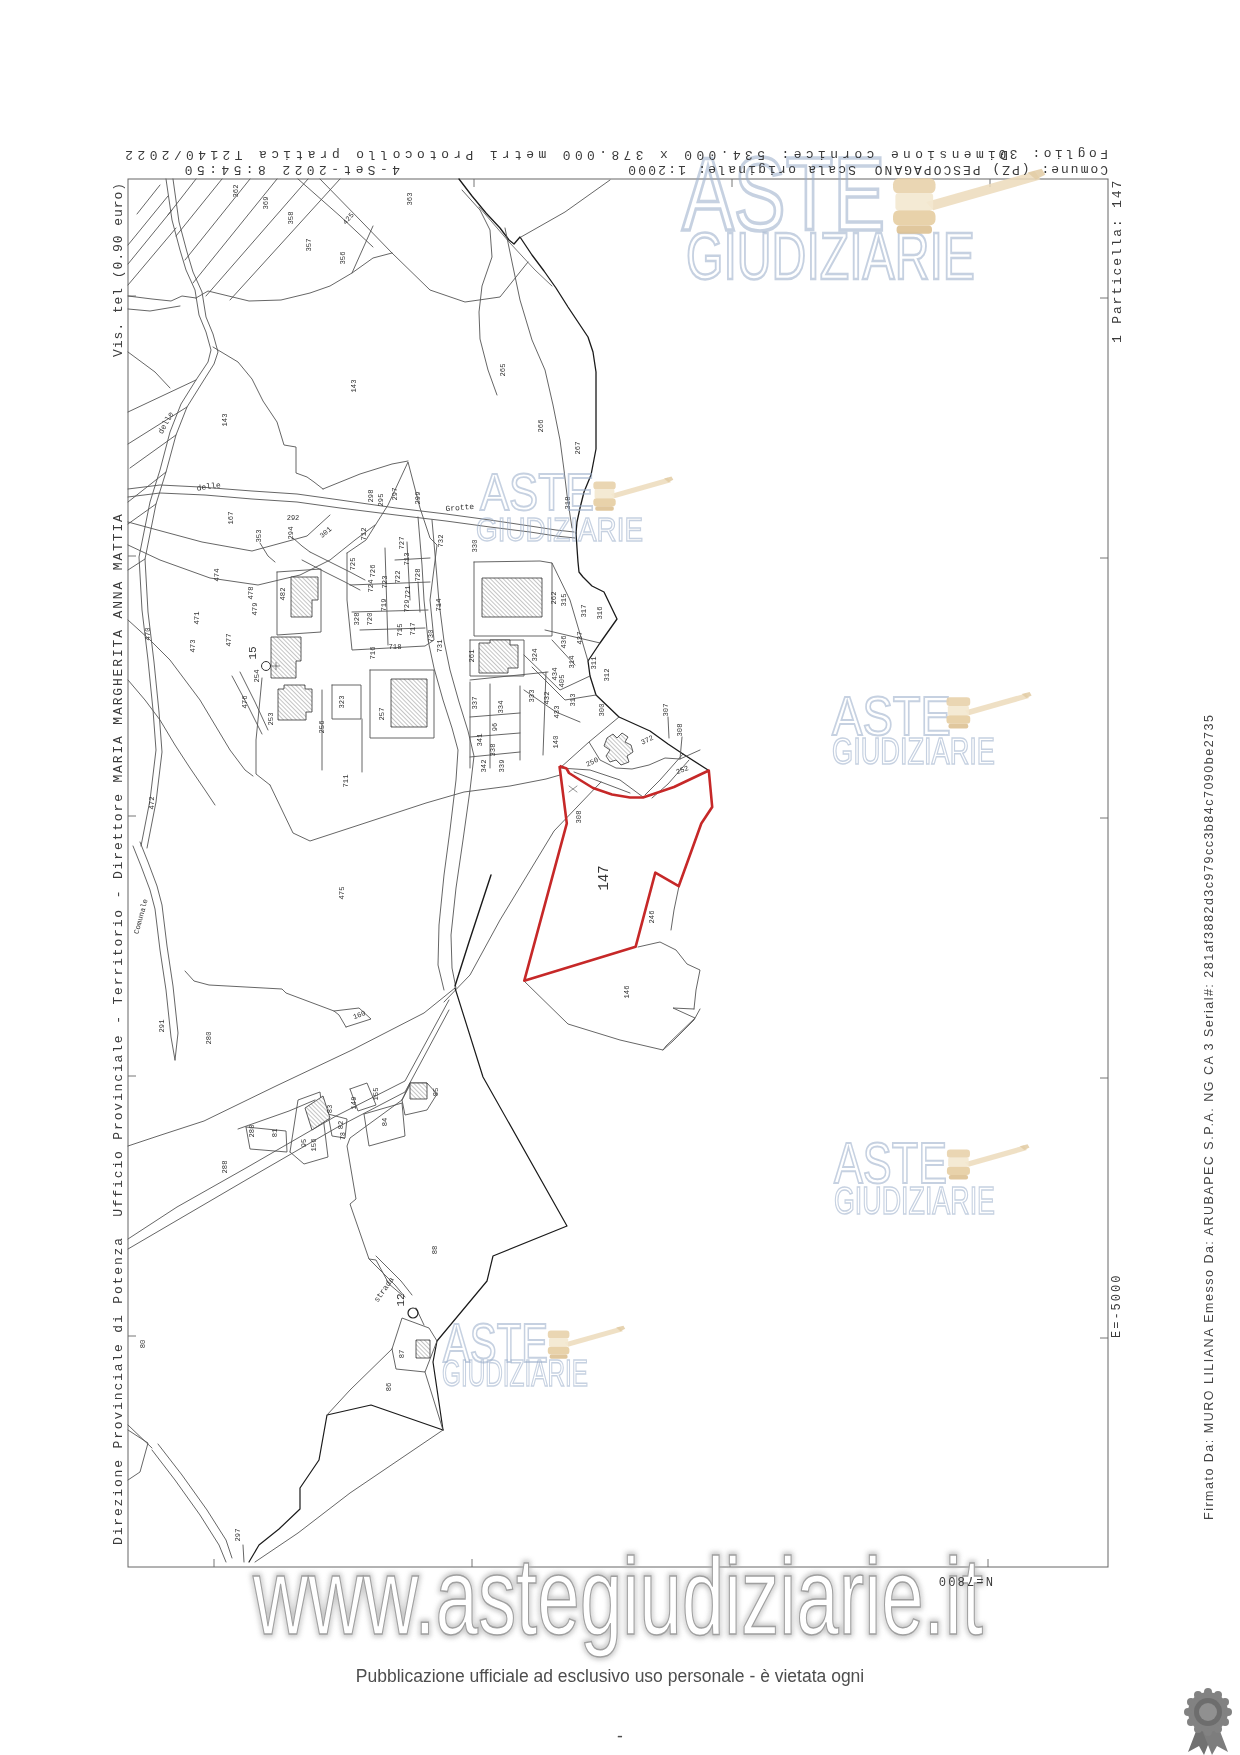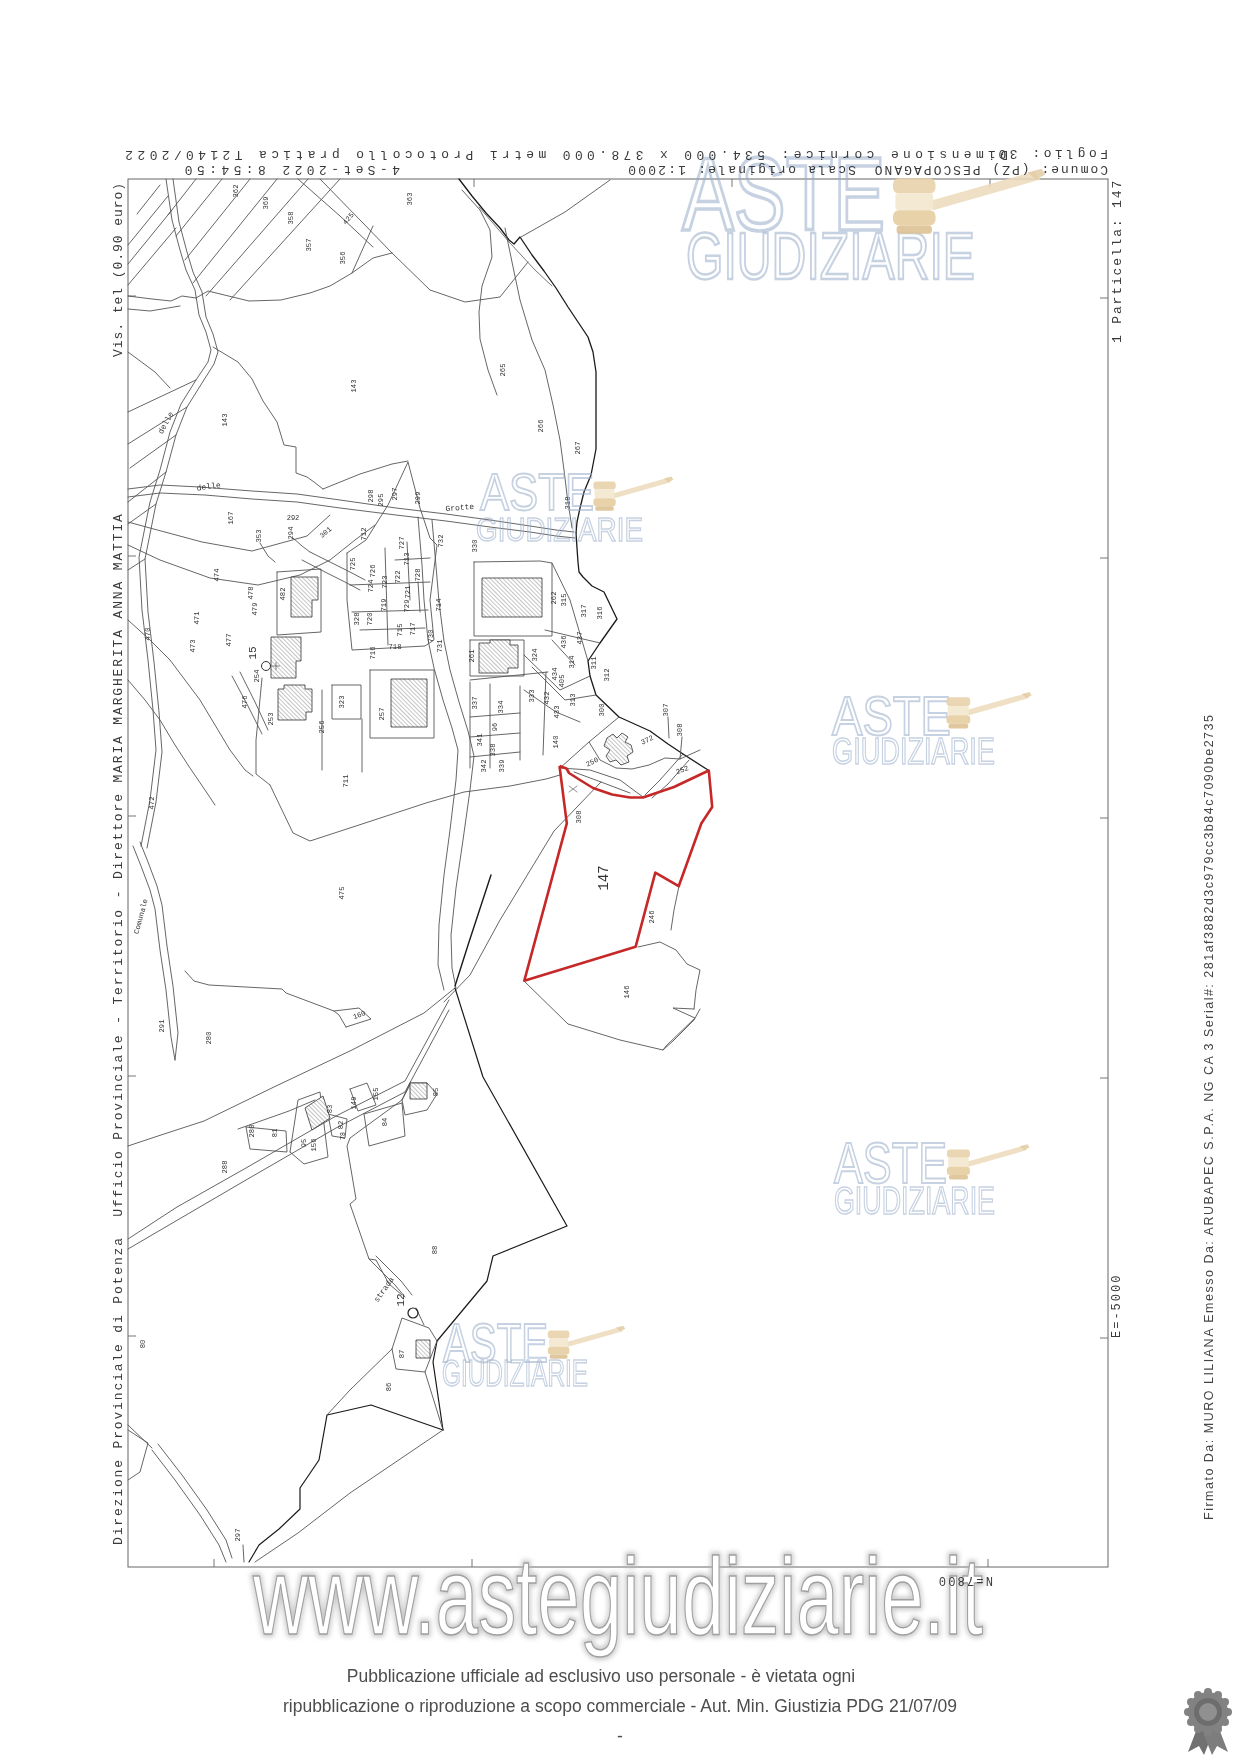--- a/index.html
+++ b/index.html
@@ -404,23 +404,22 @@
 <div class="mono vert" style="left:112px;top:357px;font-size:13px;letter-spacing:0.95px">Vis. tel (0.90 euro)</div>
 
 <div class="mono vert" style="left:1111px;top:343px;font-size:13px;letter-spacing:1.85px">1 Particella: 147</div>
 
 <div class="mono vert" style="left:1111px;top:1338px;font-size:12px;letter-spacing:2.0px">E=-5000</div>
 
 <div class="mono flip" style="left:993px;top:1586px;font-size:12px;letter-spacing:2.2px">N=7800</div>
 
 <div class="vert" style="left:1203px;top:1520px;font-size:12.5px;letter-spacing:1.5px;color:#444;font-family:'Liberation Sans',sans-serif">Firmato Da: MURO LILIANA Emesso Da: ARUBAPEC S.P.A. NG CA 3 Serial#: 281af3882d3c979cc3b84c7090be2735</div>
 
-<div style="position:absolute;left:7px;top:1666px;width:1188px;text-align:center;font-size:17.5px;color:#4d4d4d;font-family:'Liberation Sans',sans-serif">Pubblicazione ufficiale ad esclusivo uso personale - è vietata ogni</div>
-
-<div style="position:absolute;left:0;top:1696px;width:1240px;text-align:center;font-size:17.5px;color:#4d4d4d;font-family:'Liberation Sans',sans-serif">ripubblicazione o riproduzione a scopo commerciale - Aut. Min. Giustizia PDG 21/07/09</div>
+<div style="position:absolute;left:16px;top:1666px;width:1188px;text-align:center;font-size:17.5px;color:#4d4d4d;font-family:'Liberation Sans',sans-serif">Pubblicazione ufficiale ad esclusivo uso personale - è vietata ogni</div>
+
 
 <div style="position:absolute;left:0;top:1726px;width:1240px;text-align:center;font-size:17.5px;color:#4d4d4d;font-family:'Liberation Sans',sans-serif">-</div>
 
 <svg style="position:absolute;left:1182px;top:1688px" width="52" height="67" viewBox="0 0 52 67">
 <path d="M16,38 L6,64 L17,58 L22,67 L32,42 Z" fill="#717171"></path>
 <path d="M36,38 L46,64 L35,58 L30,67 L20,42 Z" fill="#7d7d7d"></path>
 <g fill="#828282">
 <circle cx="26" cy="24" r="20"></circle>
 <circle cx="26" cy="4" r="4"></circle>
         <circle cx="36" cy="7" r="4"></circle>

